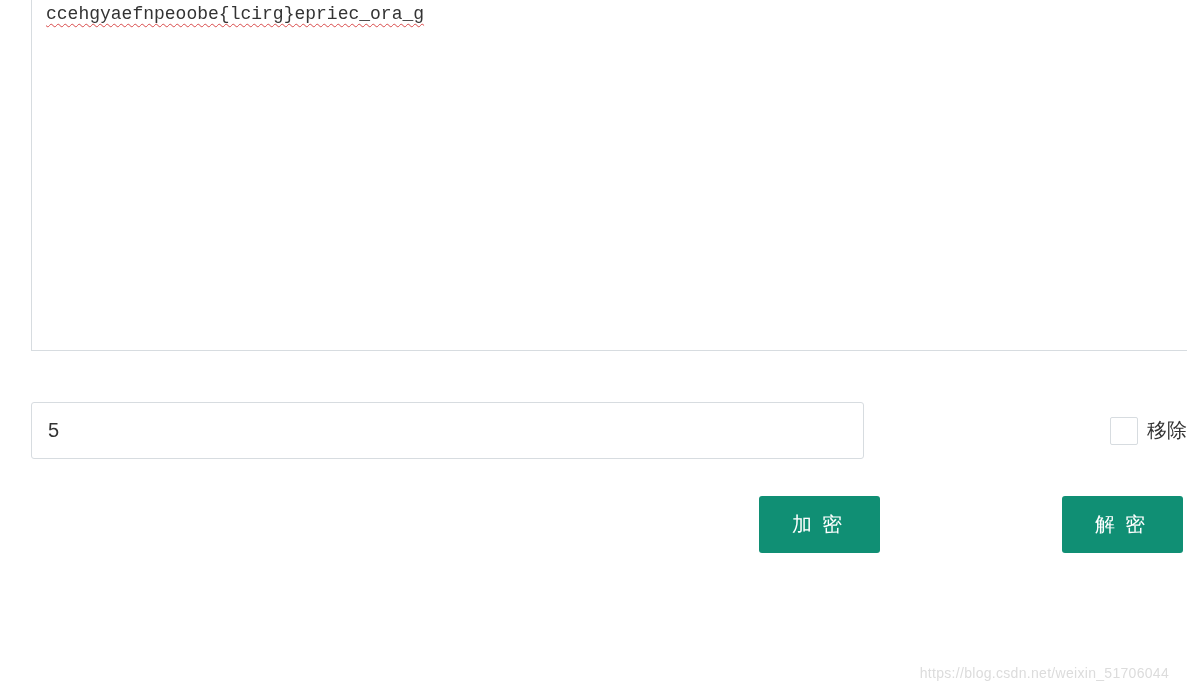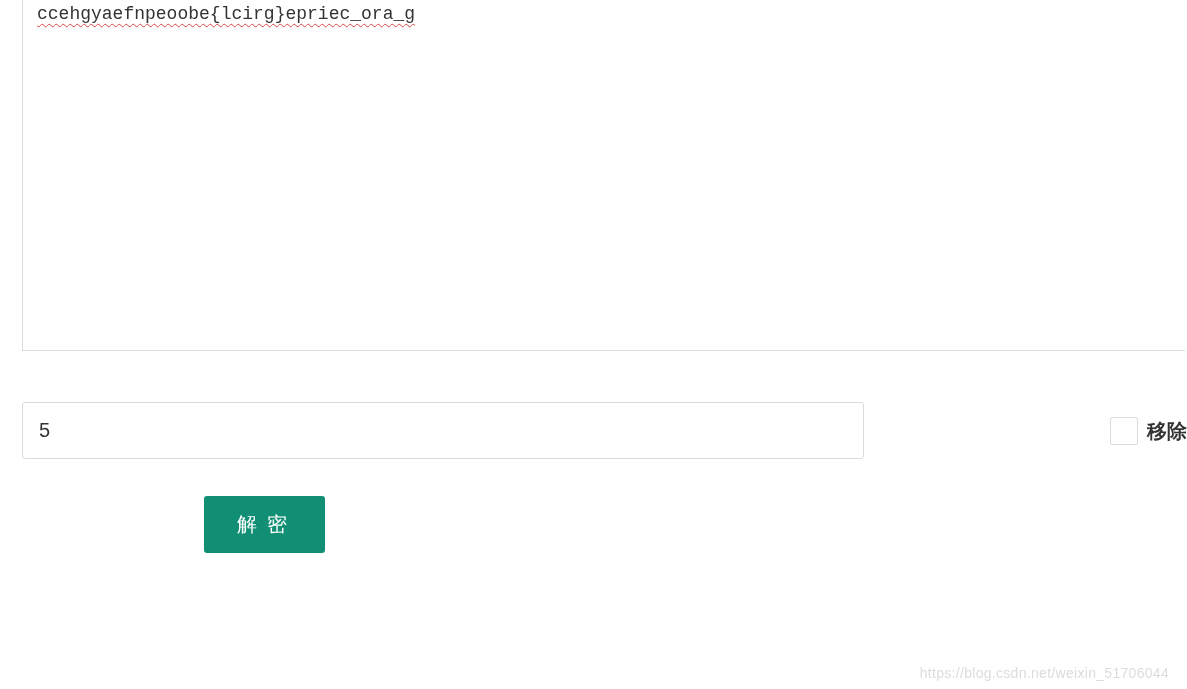--- a/index.html
+++ b/index.html
@@ -9,21 +9,21 @@
     }
     body {
       font-family: "Microsoft YaHei", "SimSun", Arial, sans-serif;
       background: #ffffff;
       width: 1187px;
       height: 689px;
       overflow: hidden;
       position: relative;
     }
     .container {
-      padding-left: 22px;
+      padding-left: 31px;
       padding-right: 0;
     }
     .textarea-input {
       width: 1163px;
       height: 351px;
       border: 1px solid #d7dce0;
       border-top: none;
       border-right: none;
       padding: 2px 14px 14px 14px;
       font-family: "SimSun", "Courier New", monospace;
@@ -51,23 +51,22 @@
       border-radius: 3px;
       padding: 10px 16px;
       font-size: 20px;
       color: #333;
       outline: none;
       font-family: Arial, sans-serif;
     }
     .checkbox-wrap {
       margin-left: 246px;
       display: flex;
-      align-items: flex-end;
+      align-items: flex-start;
       gap: 9px;
-      font-weight: bold;
     }
     .checkbox {
       width: 28px;
       height: 28px;
       border: 1px solid #d7dce0;
       border-radius: 2px;
       background: #fff;
       cursor: pointer;
     }
     .checkbox-label {
@@ -129,18 +128,19 @@
 
   <div class="row-key">
     <input type="text" class="key-input" value="5" style="">
     <div class="checkbox-wrap">
       <div class="checkbox"></div>
       <span class="checkbox-label">移除</span>
     </div>
   </div>
 
   <div class="row-buttons">
+    <button class="btn btn-encrypt">加密</button>
     <button class="btn btn-decrypt">解密</button>
   </div>
 
 </div>
 
 <div class="watermark">https://blog.csdn.net/weixin_51706044</div>
 
 </body></html>

